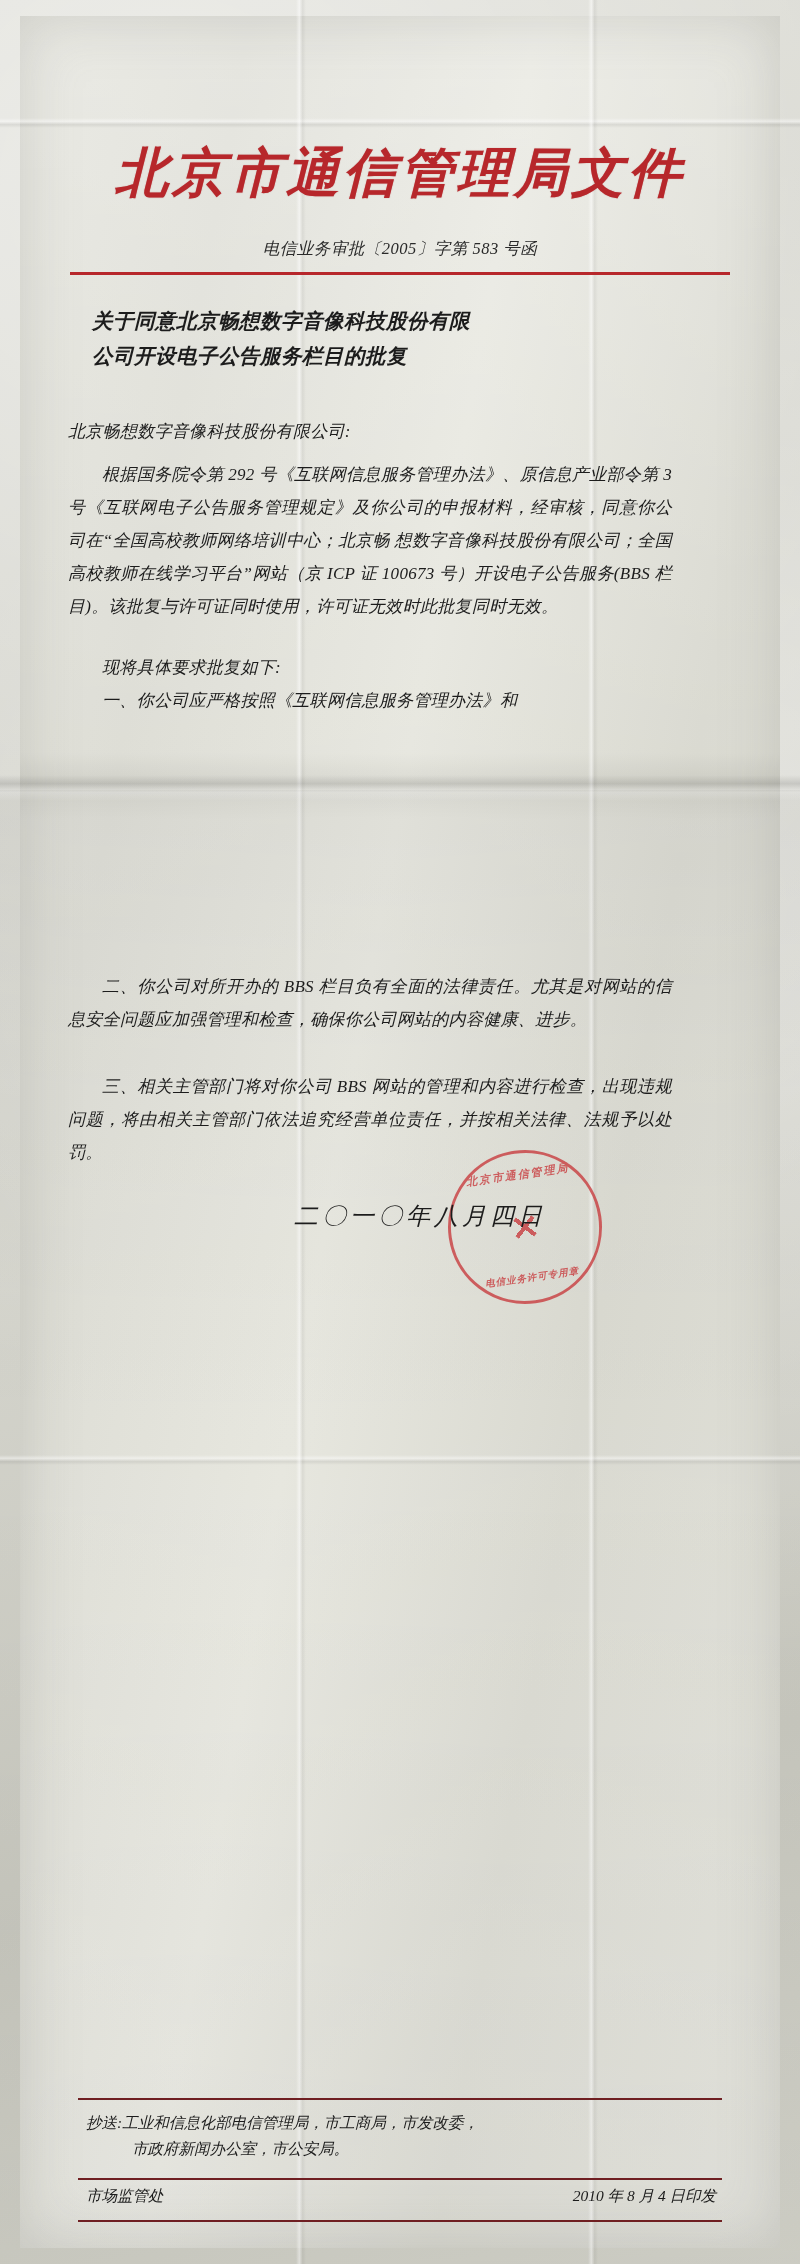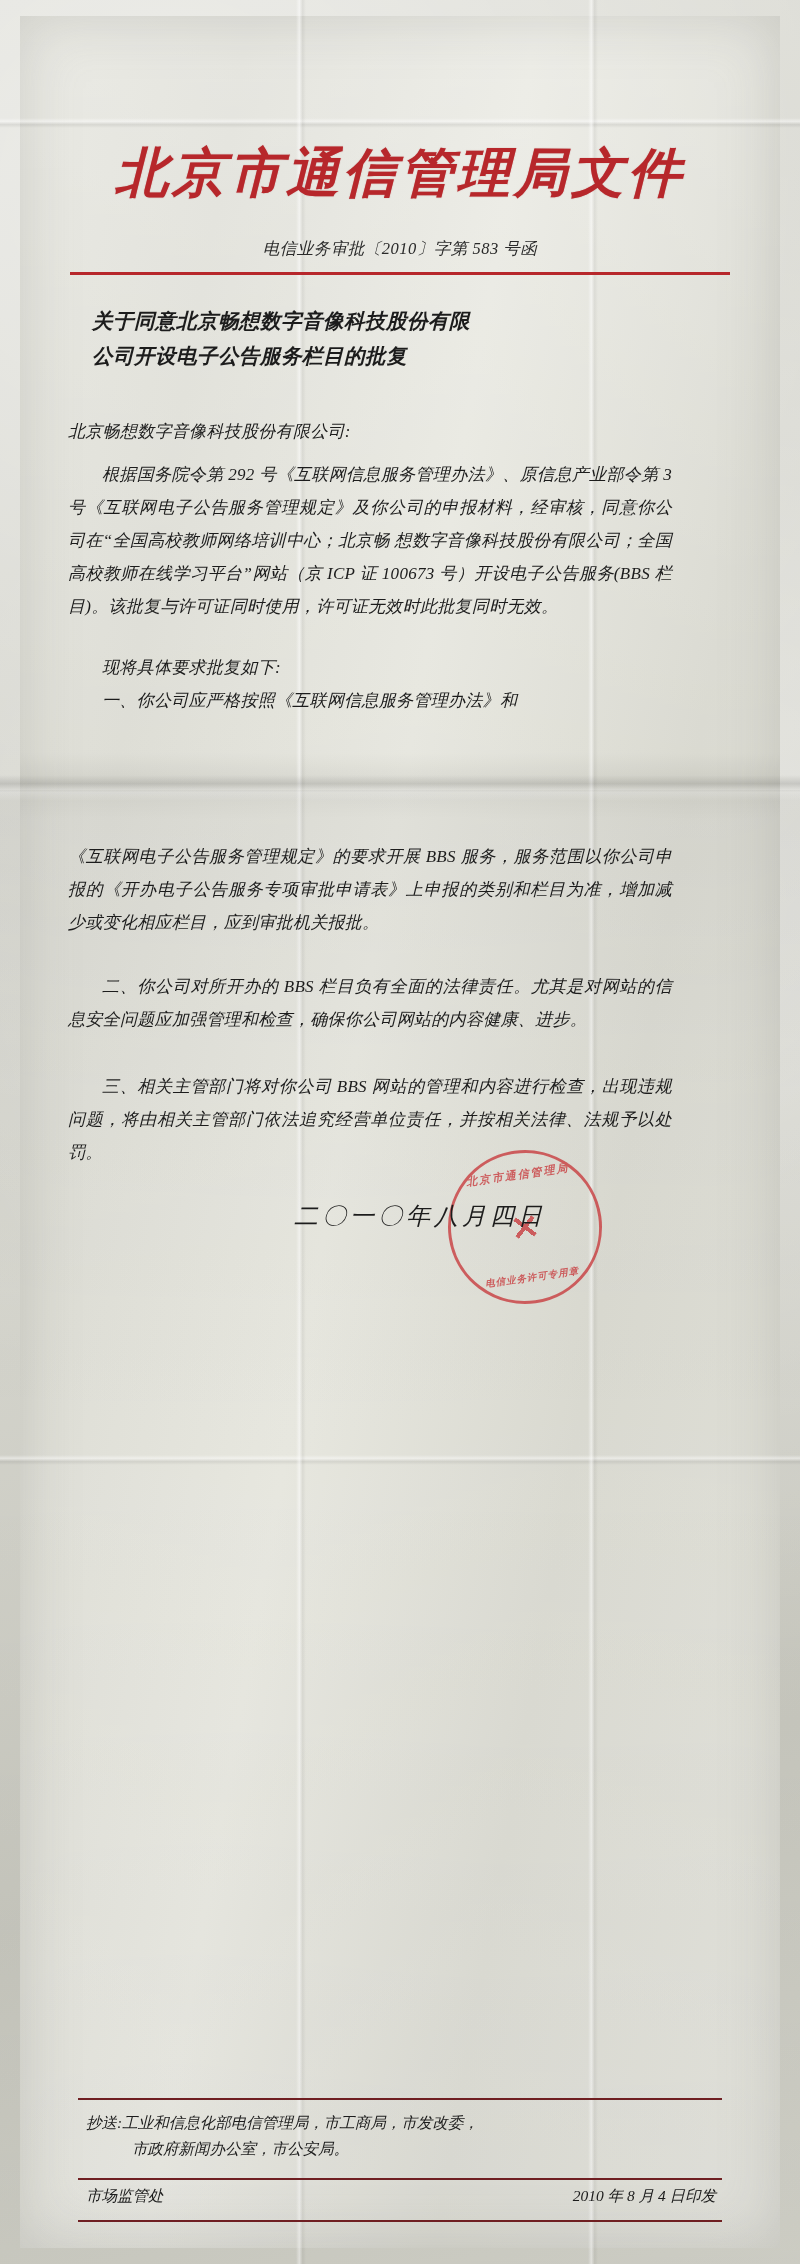--- a/index.html
+++ b/index.html
@@ -228,39 +228,38 @@
 
   <div class="crease h" style="top:118px;"></div>
   <div class="crease h" style="top:1455px;"></div>
   <div class="crease v" style="left:296px;"></div>
   <div class="crease v" style="left:588px;"></div>
 
   <div class="content">
 
     <div class="doc-title">北京市通信管理局文件</div>
 
-    <div class="doc-number">电信业务审批〔2010〕字第 583 号函</div>
+    <div class="doc-number">电信业务审批〔2005〕字第 583 号函</div>
 
     <div class="red-rule"></div>
 
     <div class="subject">
       <div>关于同意北京畅想数字音像科技股份有限</div>
       <div>公司开设电子公告服务栏目的批复</div>
     </div>
 
     <div class="addressee">北京畅想数字音像科技股份有限公司:</div>
 
     <div class="para p1">根据国务院令第 292 号《互联网信息服务管理办法》、原信息产业部令第 3 号《互联网电子公告服务管理规定》及你公司的申报材料，经审核，同意你公司在“全国高校教师网络培训中心；北京畅 想数字音像科技股份有限公司；全国高校教师在线学习平台”网站（京 ICP 证 100673 号）开设电子公告服务(BBS 栏目)。该批复与许可证同时使用，许可证无效时此批复同时无效。</div>
     <div class="para p2">现将具体要求批复如下:</div>
     <div class="para p3">一、你公司应严格按照《互联网信息服务管理办法》和</div>
 
     <div class="fold"></div>
     <div class="shade-lower"></div>
 
-    <div class="para p4">《互联网电子公告服务管理规定》的要求开展 BBS 服务，服务范围以你公司申报的《开办电子公告服务专项审批申请表》上申报的类别和栏目为准，增加减少或变化相应栏目，应到审批机关报批。</div>
     <div class="para p5">二、你公司对所开办的 BBS 栏目负有全面的法律责任。尤其是对网站的信息安全问题应加强管理和检查，确保你公司网站的内容健康、进步。</div>
     <div class="para p6">三、相关主管部门将对你公司 BBS 网站的管理和内容进行检查，出现违规问题，将由相关主管部门依法追究经营单位责任，并按相关法律、法规予以处罚。</div>
 
     <div class="seal">
       <div class="seal-top-text">北京市通信管理局</div>
       <div class="seal-bottom-text">电信业务许可专用章</div>
     </div>
 
     <div class="sign-date">二〇一〇年八月四日</div>
 

